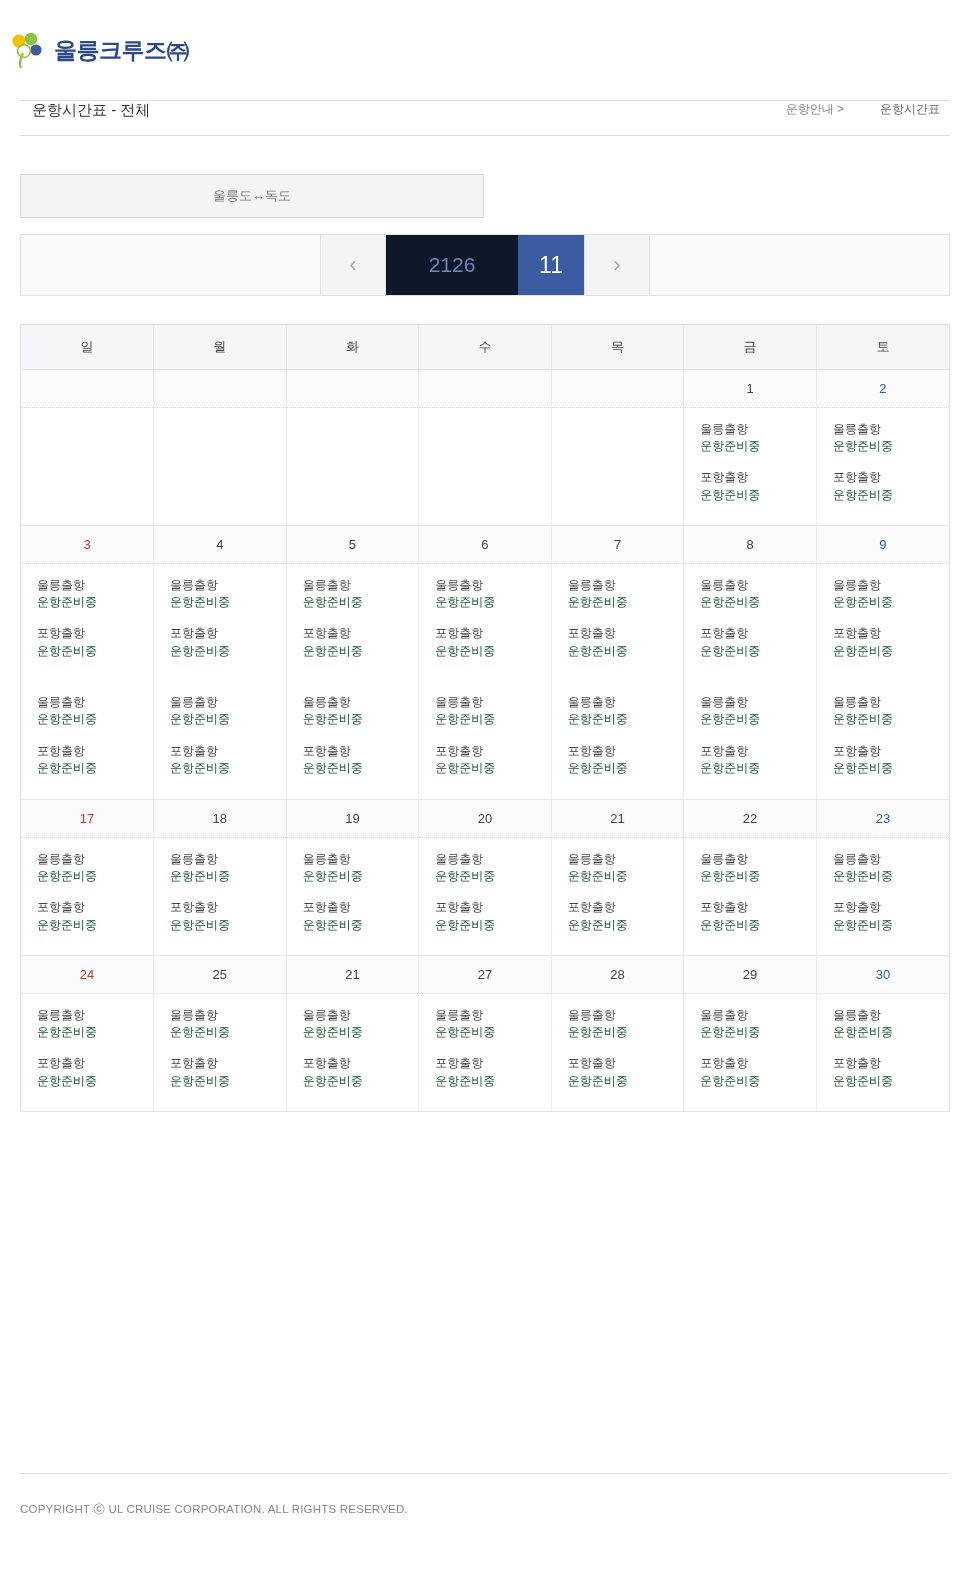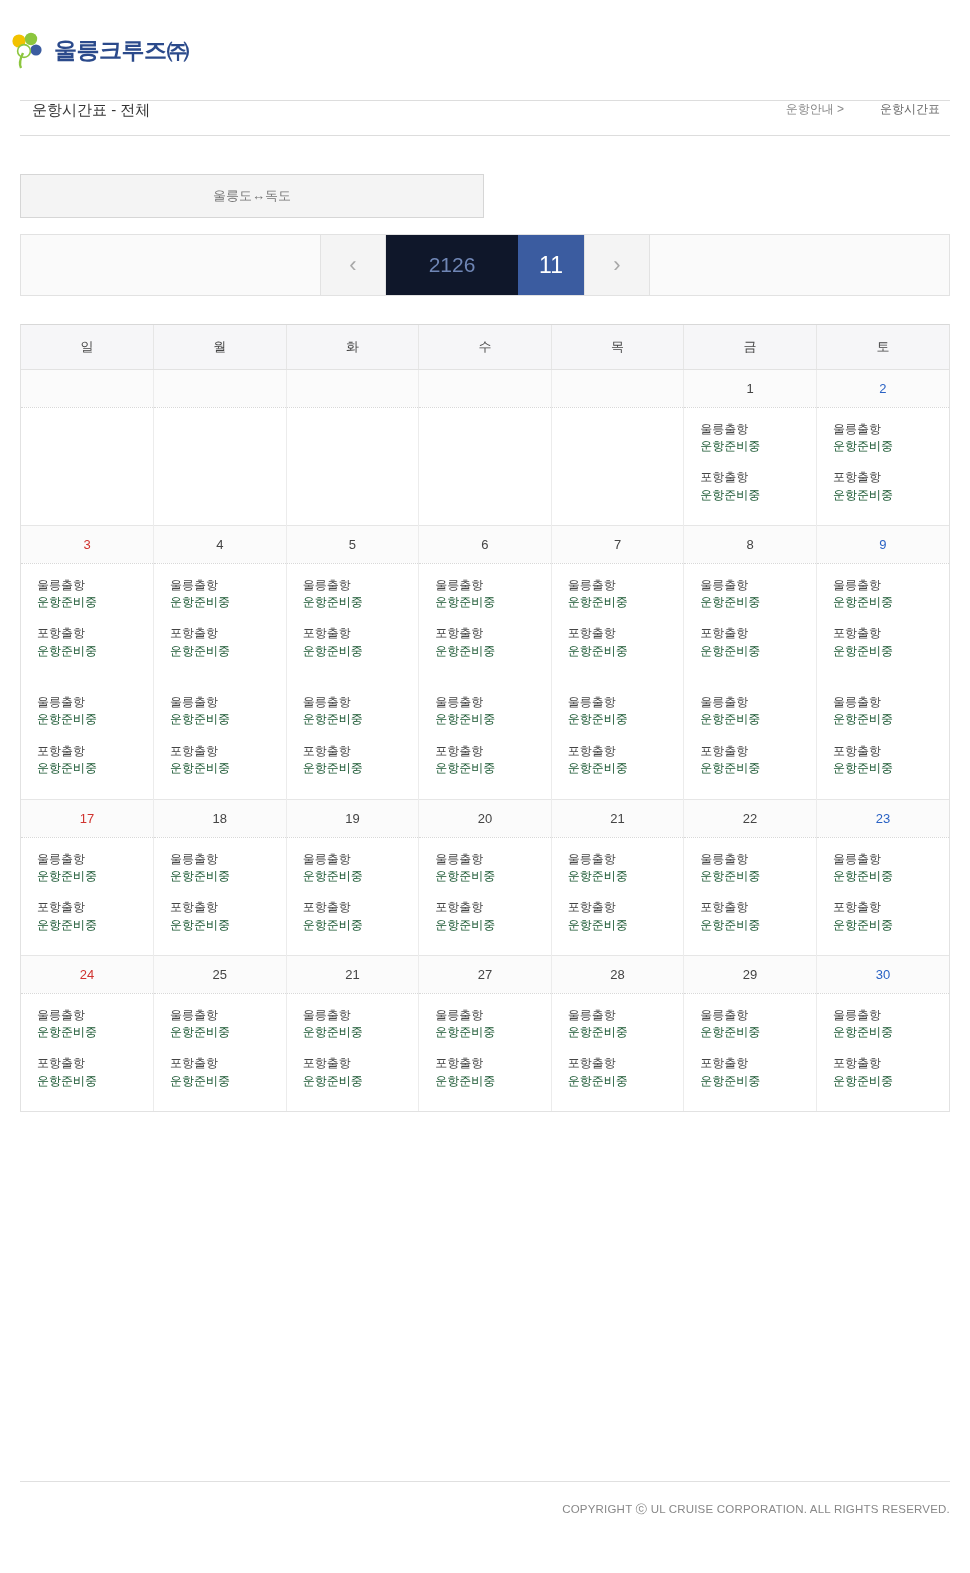--- a/index.html
+++ b/index.html
@@ -176,22 +176,22 @@
 
   tr.week-row td.cell { border-bottom: none; }
 
   
   .footer {
     margin: 0 20px;
     position: absolute;
     bottom: 56px;
     left: 0; right: 0;
     border-top: 1px solid #e0e0e0;
-    padding-top: 20px;
-    text-align: right;
+    padding-top: 28px;
+    text-align: left;
     font-size: 11.5px;
     color: #888;
     letter-spacing: 0.2px;
   }
 </style>
 </head>
 <body>
 
 <div class="page">
 

